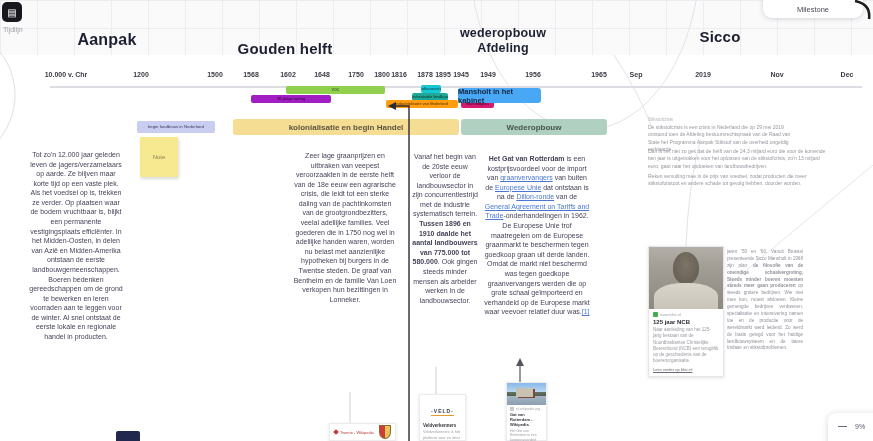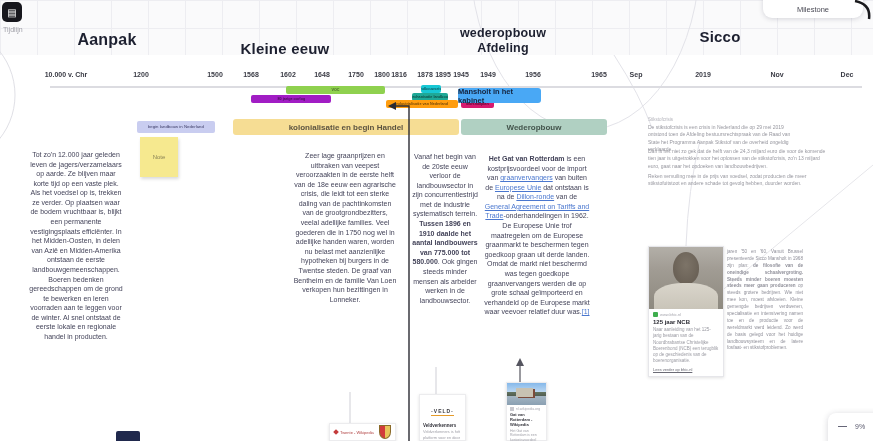--- a/index.html
+++ b/index.html
@@ -128,21 +128,21 @@
     </div>
   <div class="frame-label">Tijdlijn</div>
   <div class="milestone-btn">
       <span>Milestone</span>
     </div>
 
   <div class="ptitle" style="left:57px;top:31px;width:100px;font-size:16px;">
     <div>Aanpak</div>
   </div>
   <div class="ptitle" style="left:225px;top:40px;width:120px;font-size:15px;">
-    <div>Kleine eeuw</div>
+    <div>Gouden helft</div>
   </div>
   <div class="ptitle" style="left:448px;top:26px;width:110px;font-size:12.5px;">
     <div>wederopbouw</div>
     <div>Afdeling</div>
   </div>
   <div class="ptitle" style="left:670px;top:28px;width:100px;font-size:15px;">
     <div>Sicco</div>
   </div>
 
   <span class="tick" style="left:66px;">10.000 v. Chr</span>

